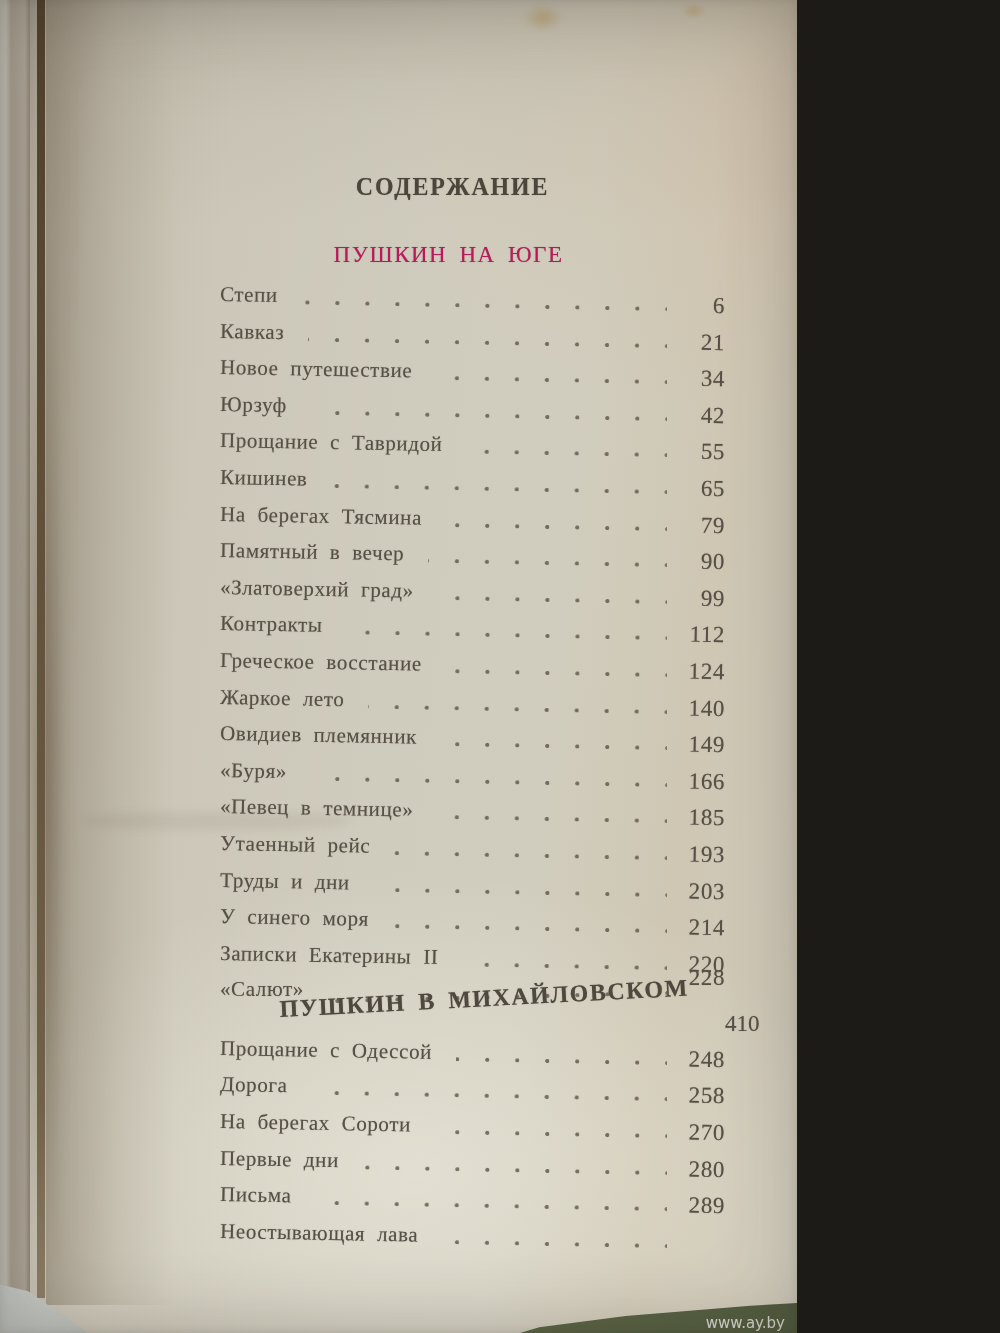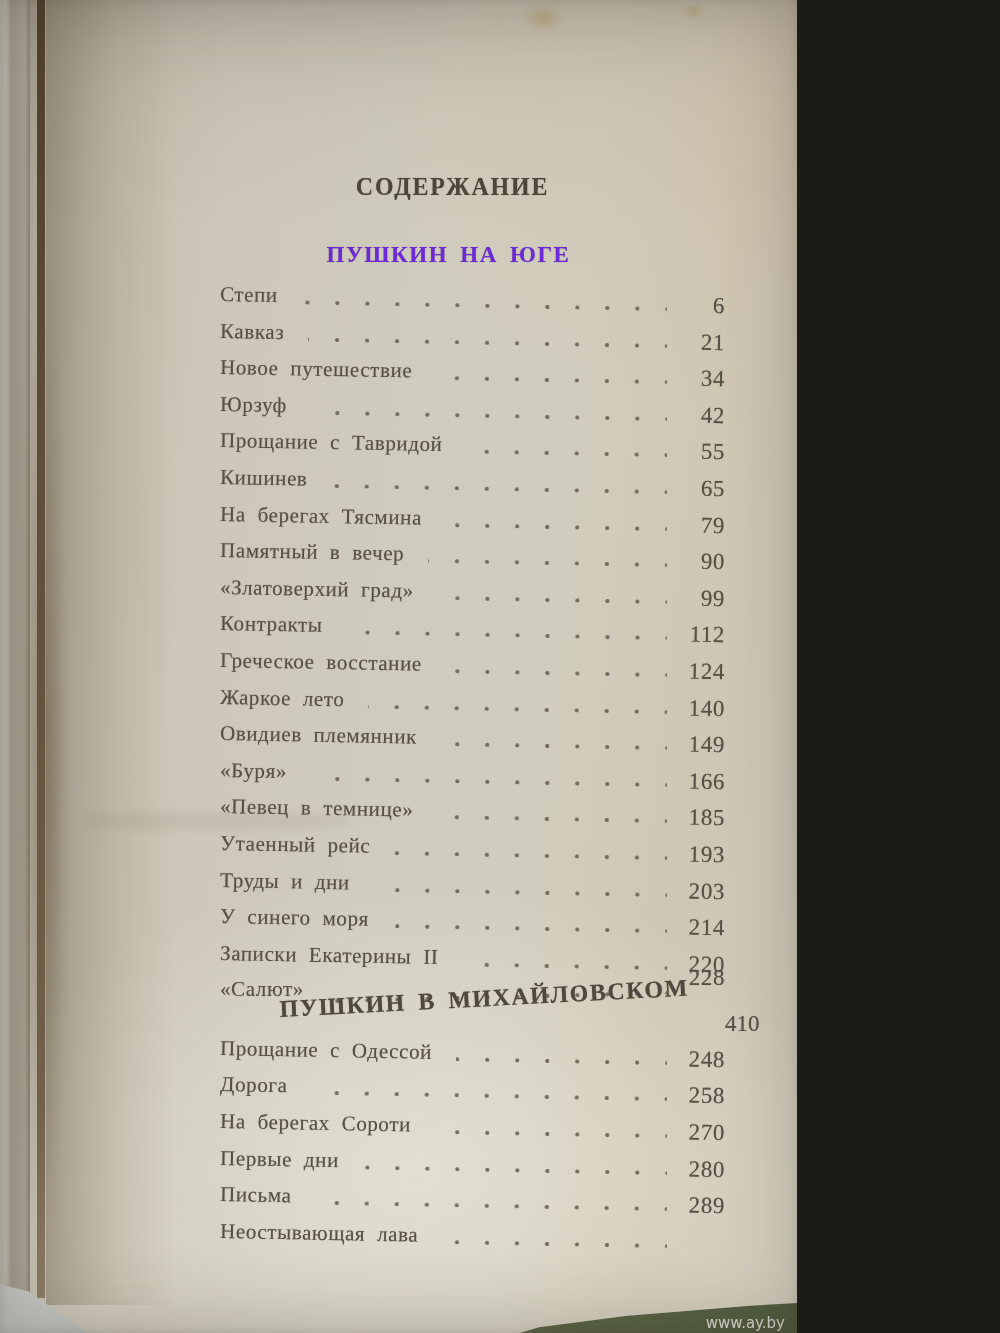--- a/index.html
+++ b/index.html
@@ -68,22 +68,22 @@
     position:absolute;left:220px;top:172px;width:505px;
     color:#575046;
   }
   .toc-title{
     font-size:26px;font-weight:bold;letter-spacing:2px;text-align:center;
     transform:translateX(-20px) scaleX(0.92);color:#4c453b;
     text-shadow:0 0 1px rgba(76,69,59,0.55);
   }
   .sec-heading{
     margin-top:40px;margin-bottom:8px;
-    font-size:23px;font-weight:bold;letter-spacing:1.5px;word-spacing:5px;text-align:center;
-    transform:translateX(-24px);color:#6d28d9;
+    font-size:23px;font-weight:normal;letter-spacing:1.5px;word-spacing:5px;text-align:center;
+    transform:translateX(-24px);color:#be185d;
     text-shadow:0 0 1px rgba(80,73,63,0.5);
   }
   .toc-row{
     display:flex;align-items:baseline;height:36.6px;line-height:36.6px;
     font-size:21px;letter-spacing:0.6px;word-spacing:6px;
     transform:rotate(1.05deg);transform-origin:0 70%;
   }
   .toc-row .t{white-space:nowrap;text-shadow:0 0 1px rgba(87,80,70,0.5);}
   .leader{
     flex:1 1 auto;align-self:flex-end;height:6px;margin:0 8px 10px 24px;

